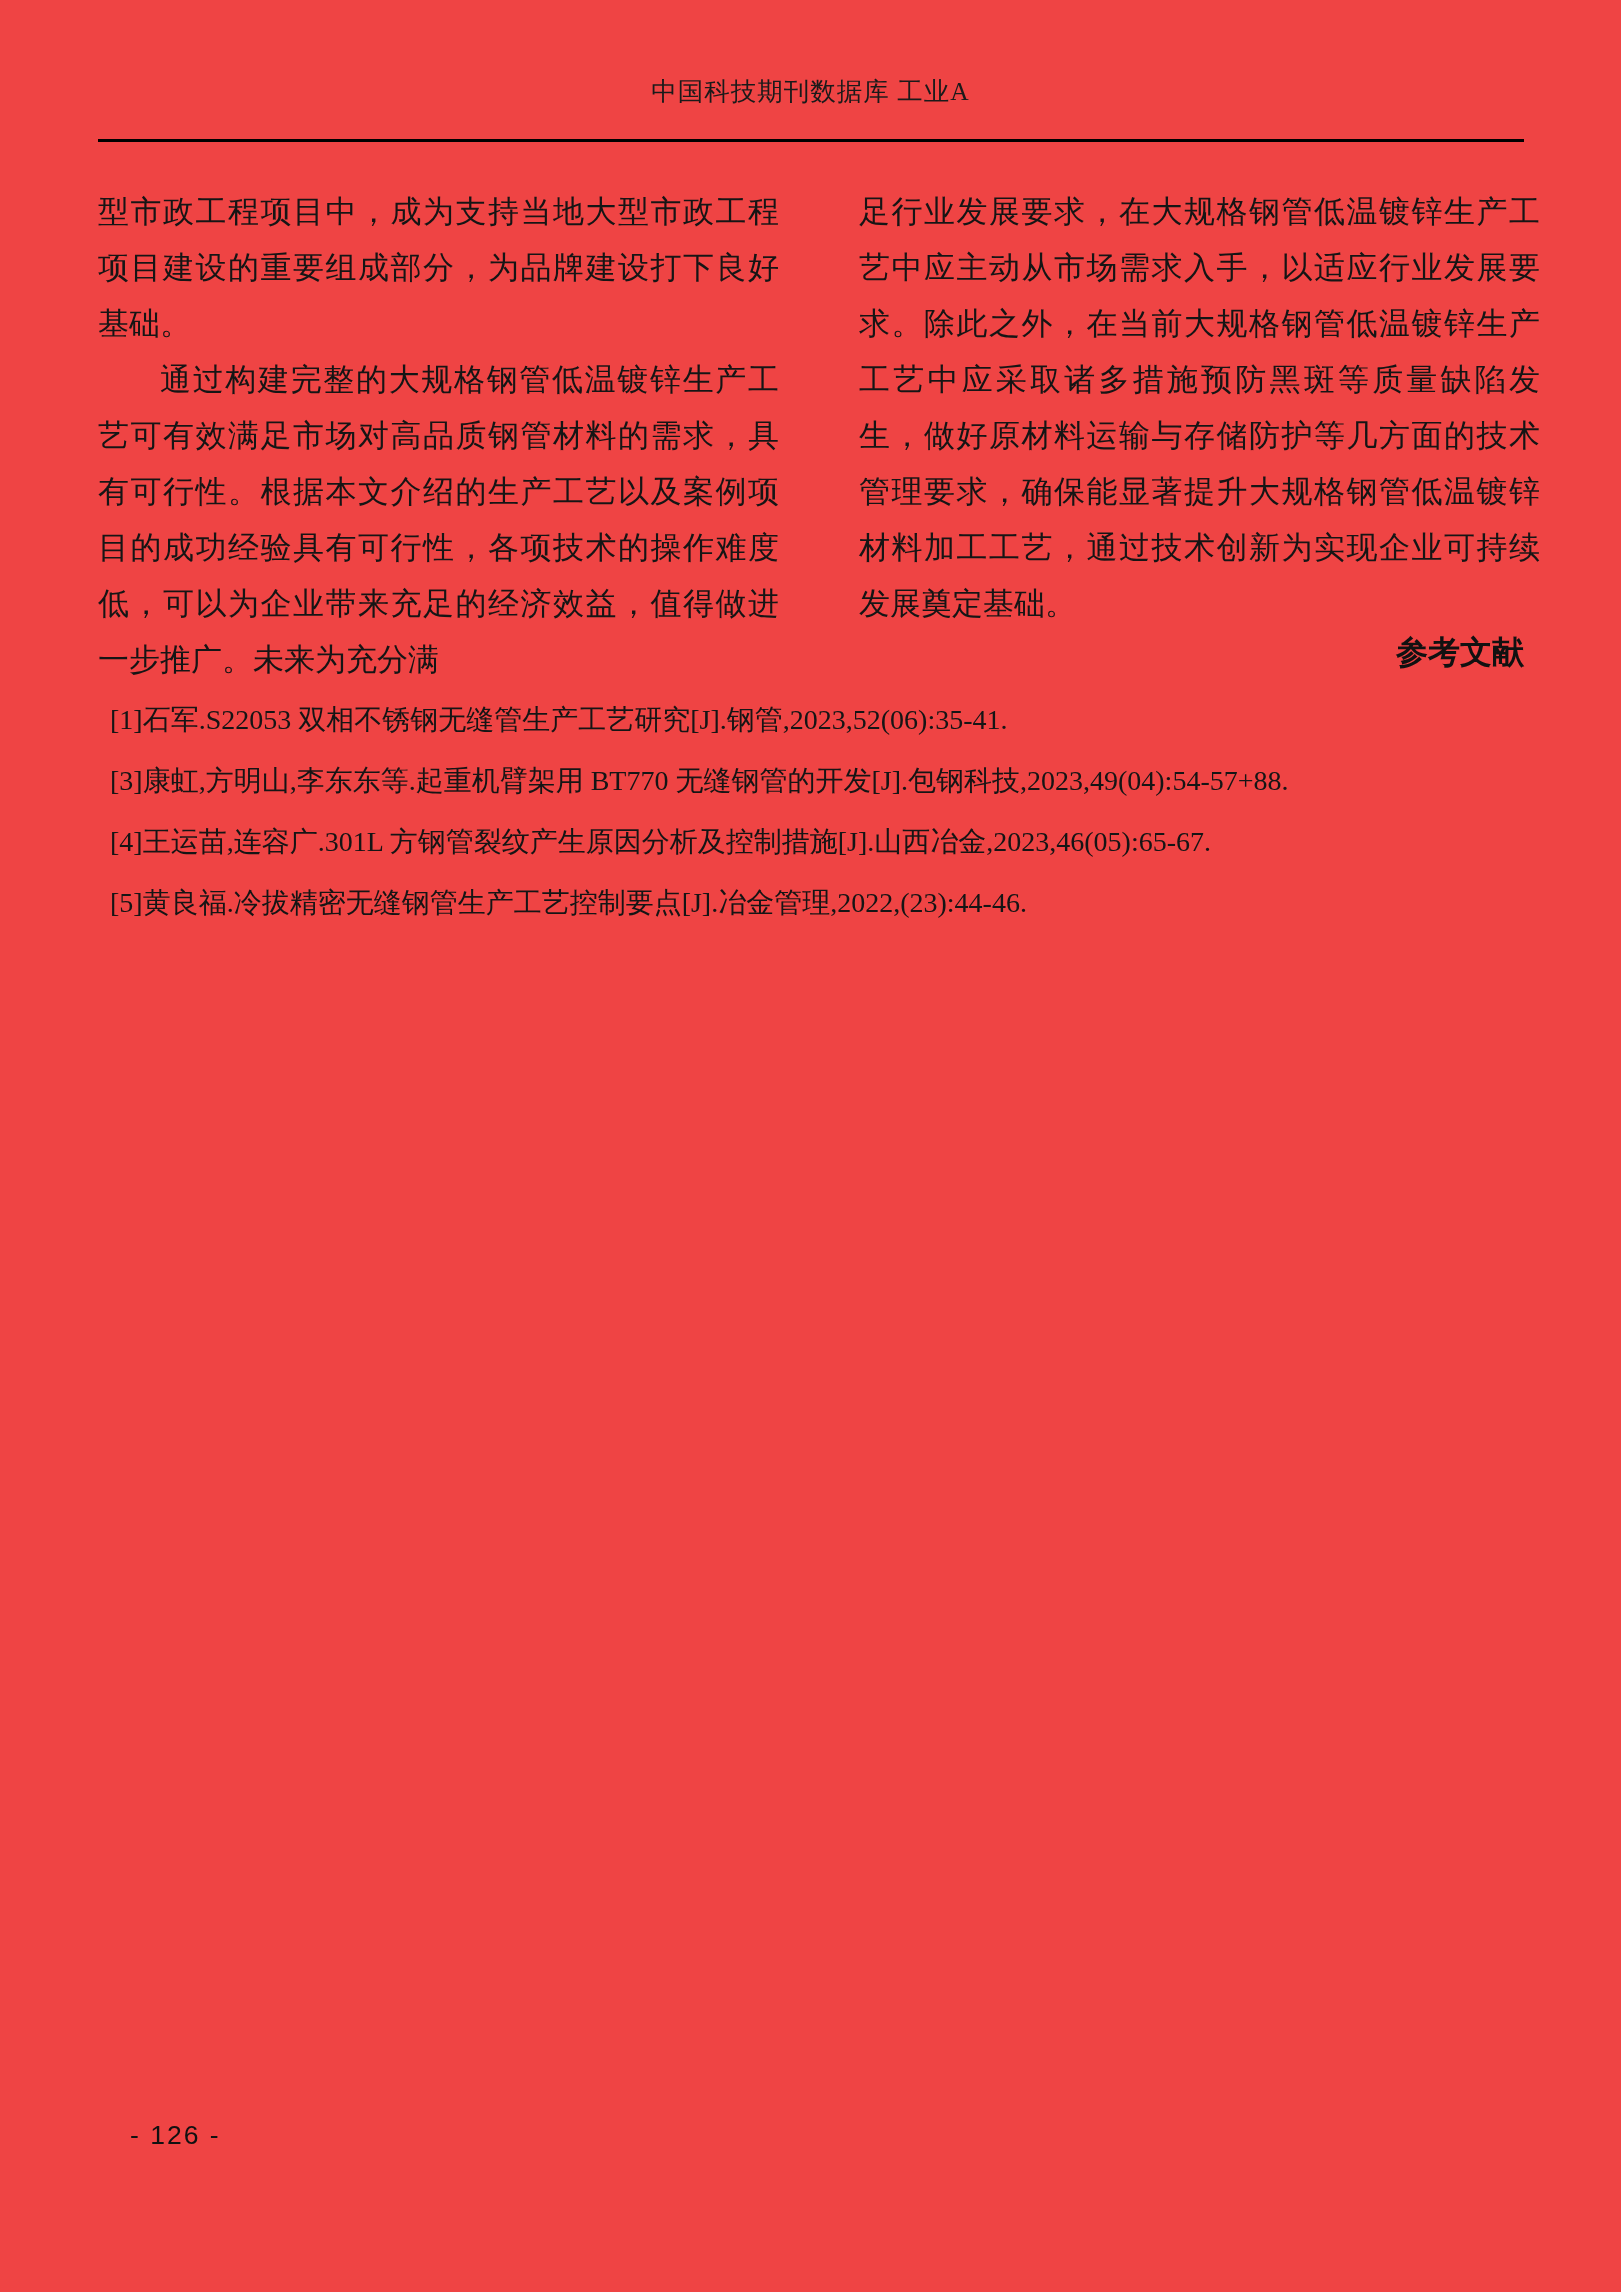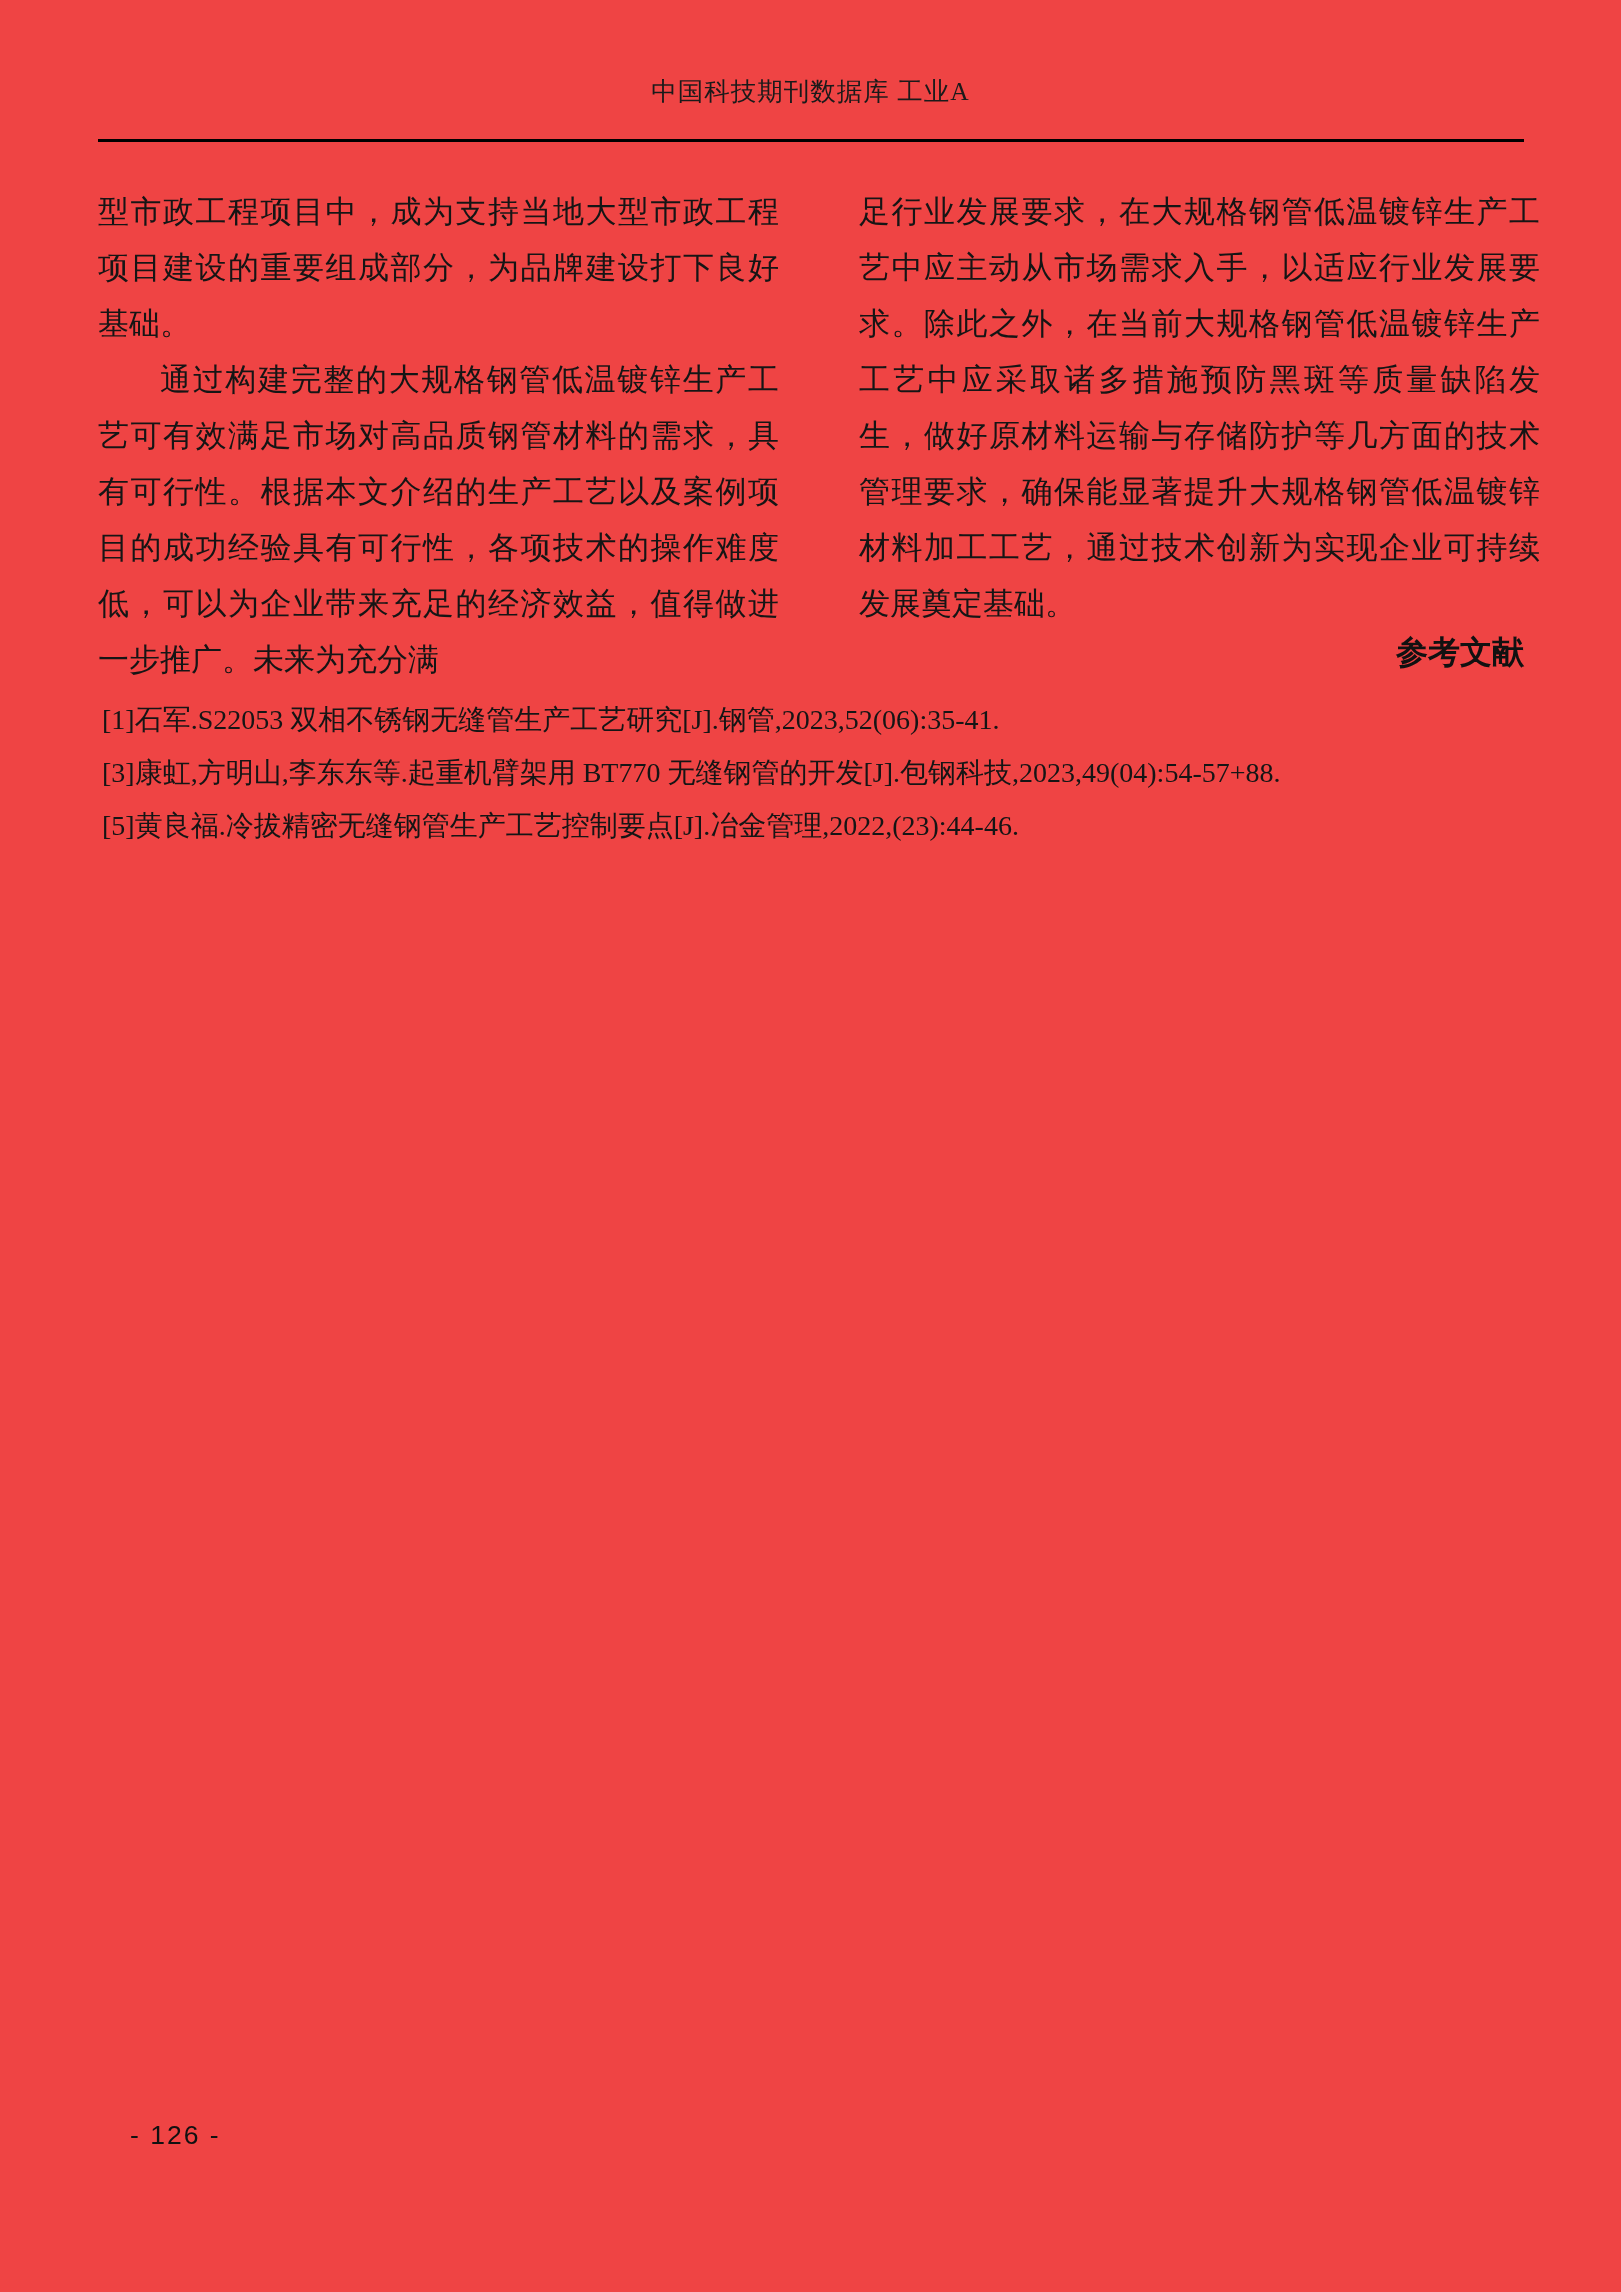--- a/index.html
+++ b/index.html
@@ -81,21 +81,21 @@
   .ref-heading {
     margin: 0 0 21.6px 0;
     text-align: right;
     font-family: Liberation Sans, sans-serif;
     font-size: 32px;
     line-height: 41px;
     font-weight: 600;
     color: #111111;
   }
   .ref-item {
-    margin: 4px;
+    margin: 12px;
     font-family: "Liberation Serif", "DejaVu Serif", serif;
     font-size: 28px;
     line-height: 49px;
     text-align: left;
     color: #151515;
   }
   
   .footer {
     position: absolute;
     top: 2120px;
@@ -124,20 +124,21 @@
     </div>
     <div class="col">
       <p class="body-text">足行业发展要求，在大规格钢管低温镀锌生产工艺中应主动从市场需求入手，以适应行业发展要求。除此之外，在当前大规格钢管低温镀锌生产工艺中应采取诸多措施预防黑斑等质量缺陷发生，做好原材料运输与存储防护等几方面的技术管理要求，确保能显著提升大规格钢管低温镀锌材料加工工艺，通过技术创新为实现企业可持续发展奠定基础。</p>
     </div>
   </div>
 
   <div class="references">
     <h3 class="ref-heading">参考文献</h3>
     <p class="ref-item">[1]石军.S22053 双相不锈钢无缝管生产工艺研究[J].钢管,2023,52(06):35-41.</p>
     <p class="ref-item">[3]康虹,方明山,李东东等.起重机臂架用 BT770 无缝钢管的开发[J].包钢科技,2023,49(04):54-57+88.</p>
+    <p class="ref-item">[4]王运苗,连容广.301L 方钢管裂纹产生原因分析及控制措施[J].山西冶金,2023,46(05):65-67.</p>
     <p class="ref-item">[5]黄良福.冷拔精密无缝钢管生产工艺控制要点[J].冶金管理,2022,(23):44-46.</p>
   </div>
 
   <div class="footer">
     <span class="page-number">- 126 -</span>
   </div>
 
 </div>
 
 

